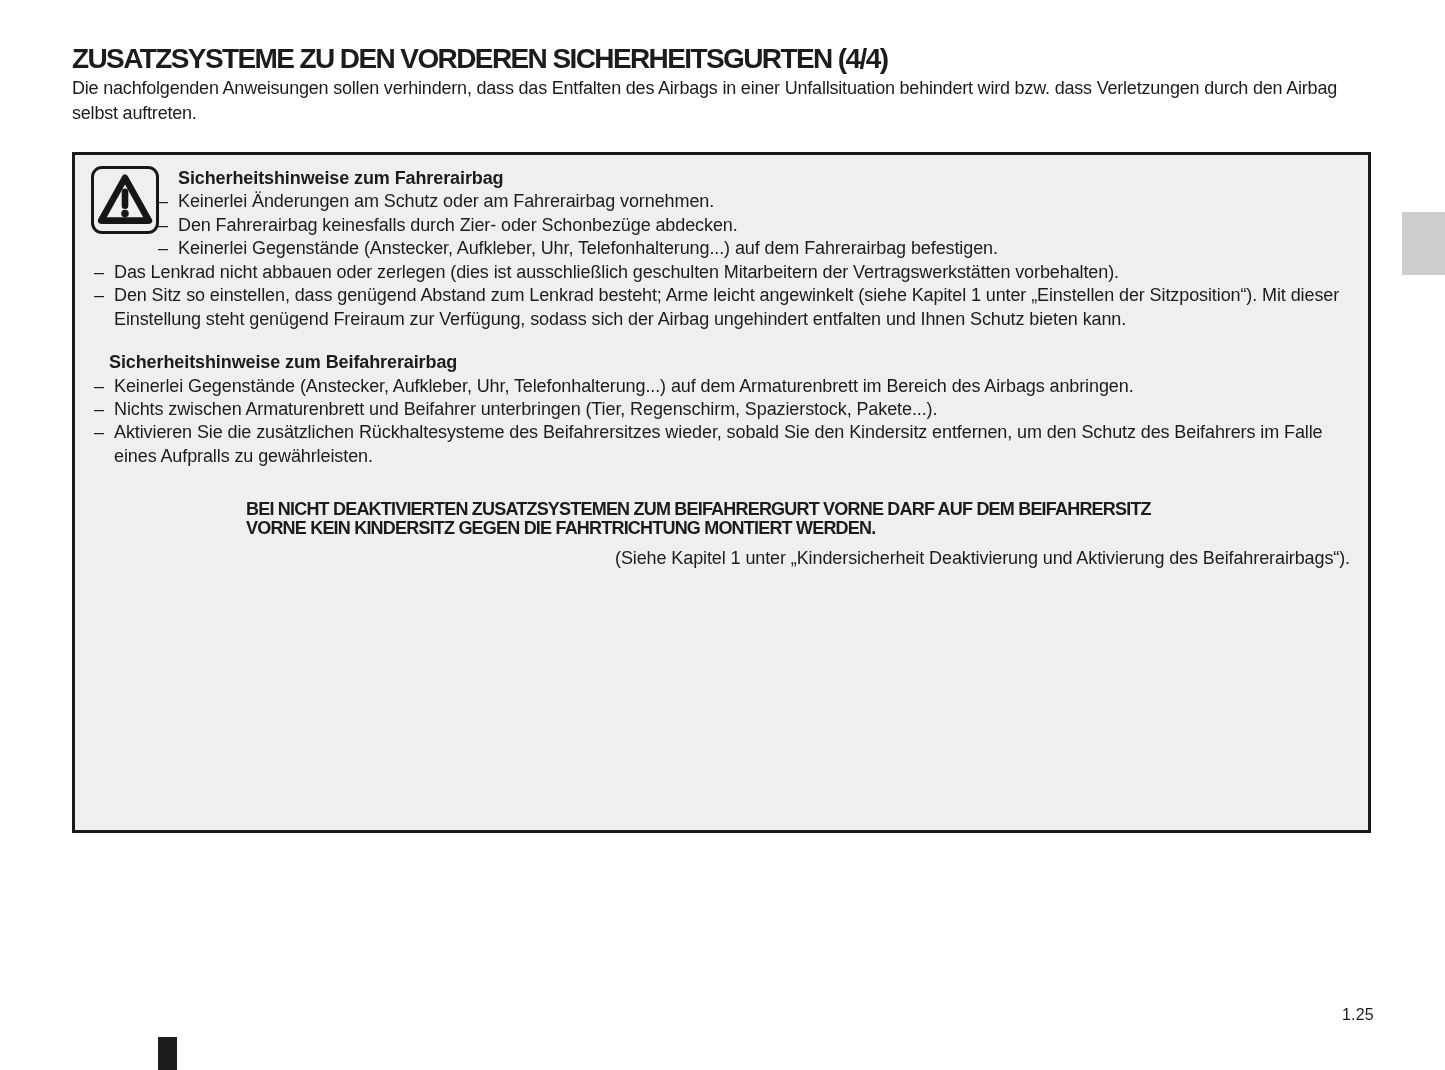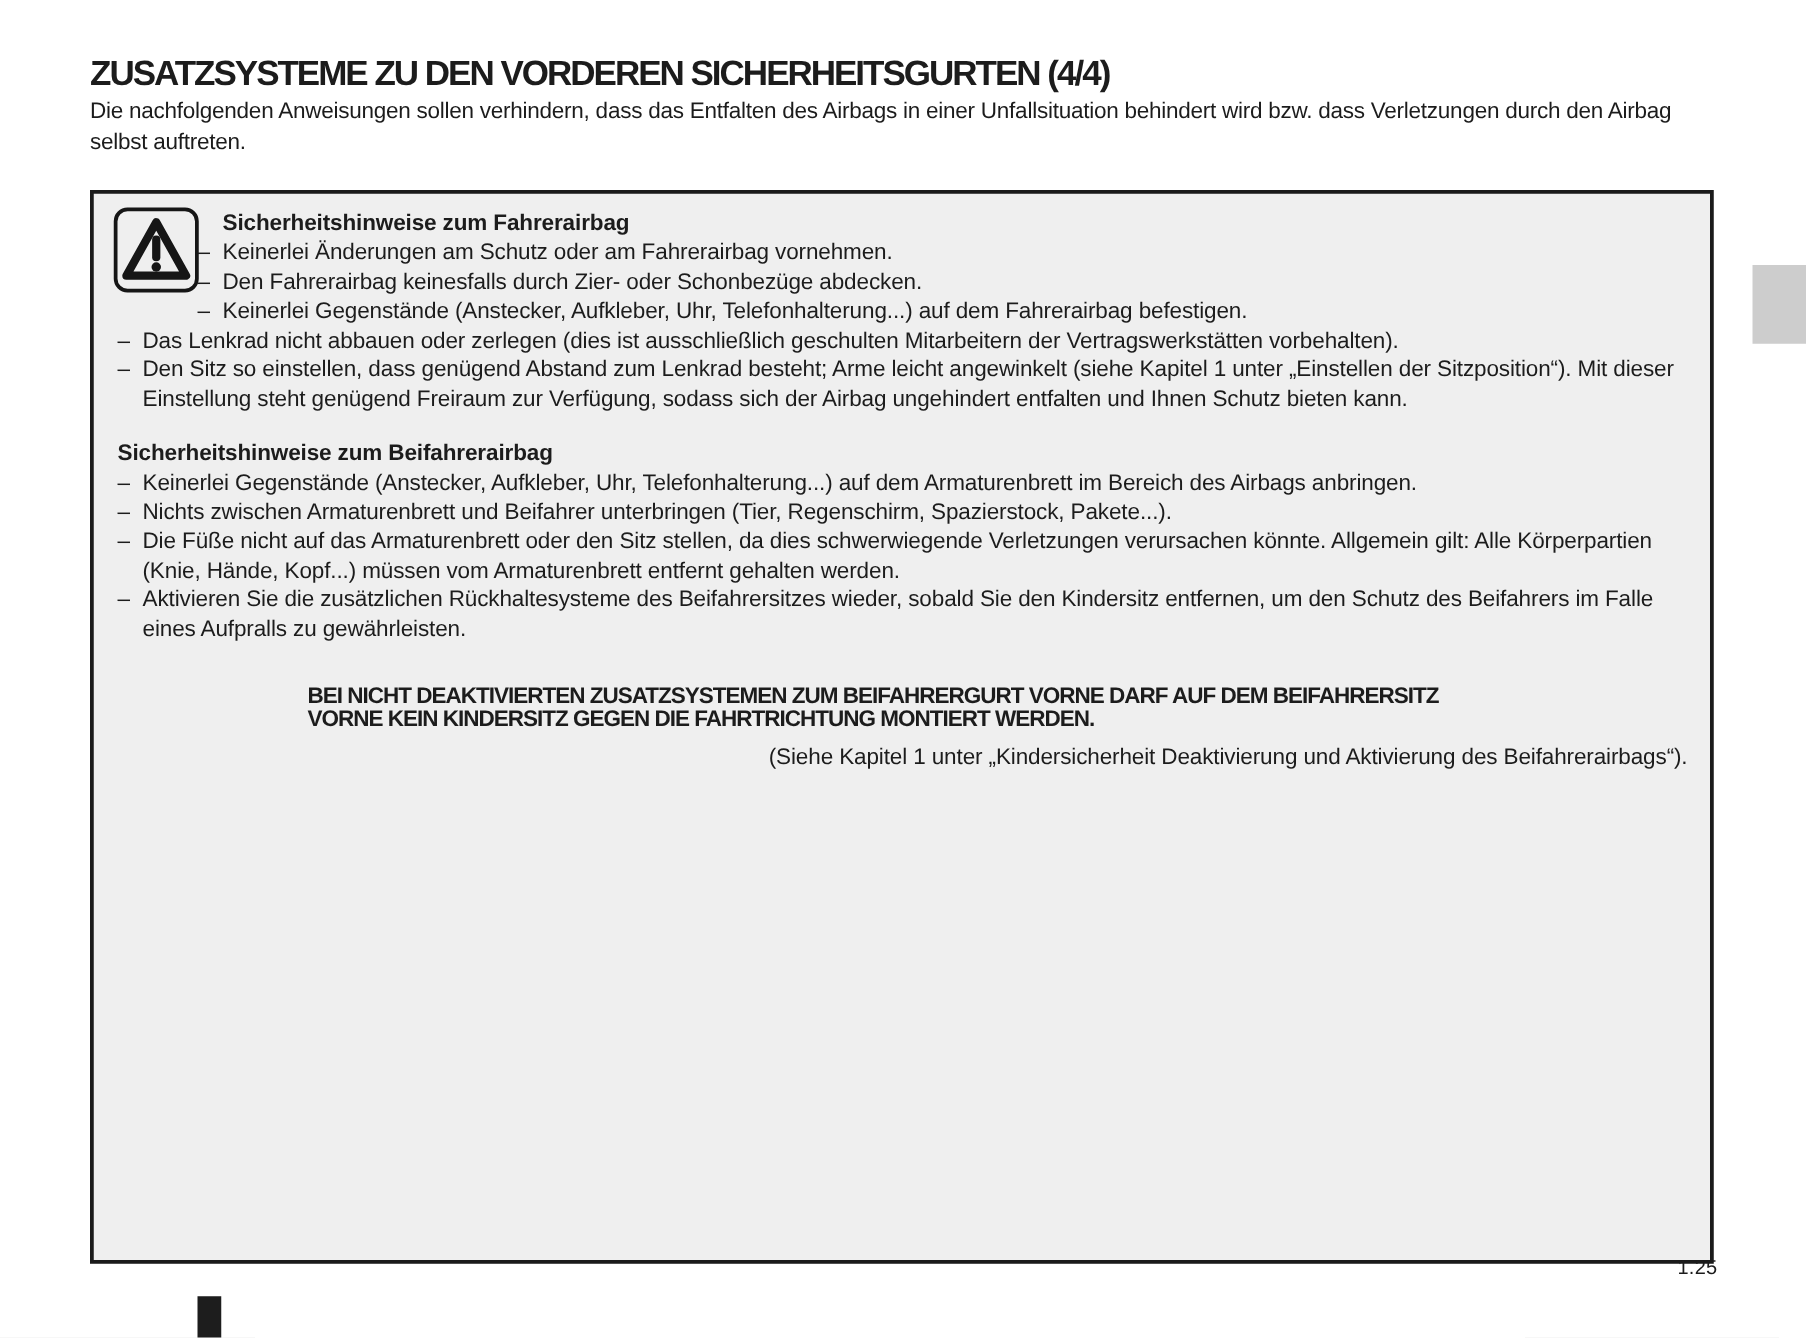--- a/index.html
+++ b/index.html
@@ -14,21 +14,21 @@
   .page-title{
     position:absolute;left:72px;top:24px;
     font-size:28px;font-weight:bold;letter-spacing:-1.6px;
     white-space:nowrap;
   }
   .intro{
     position:absolute;left:72px;top:58px;width:1302px;
     font-size:18px;font-weight:normal;line-height:25px;letter-spacing:-0.2px;
   }
   .warning-box{
-    position:absolute;left:72px;top:152px;width:1299px;height:859px;
+    position:absolute;left:72px;top:152px;width:1299px;height:681px;
     box-sizing:border-box;
     border:3px solid #1a1a1a;
     background:#efefef;
   }
   .box-inner{
     position:relative;
     padding:12px 18px 0 19px;
     font-size:18px;line-height:23.4px;letter-spacing:-0.1px;
   }
   .warning-icon-frame{
@@ -37,21 +37,21 @@
     border:3px solid #161616;border-radius:11px;
     box-sizing:content-box;
   }
   .warning-icon-frame svg{display:block;margin:3px auto 0 auto;}
   .indent-block{margin-left:84px;min-height:94px;}
   .sec-heading{font-weight:bold;}
   .bullet{position:relative;padding-left:20px;}
   .bullet::before{content:"\2013";position:absolute;left:0;top:0;}
   .indent-block .bullet{padding-left:0;}
   .indent-block .bullet::before{left:-20px;}
-  .passenger-heading{margin-top:20px;}
+  .passenger-heading{margin-top:20px;margin-left:15px;}
   .emphasis{
     margin:32px auto 0 auto;max-width:952px;
     font-weight:bold;text-align:left;
     line-height:19px;letter-spacing:-0.8px;
   }
   .reference{margin-top:9px;text-align:right;}
   .page-number{
     position:absolute;left:1342px;top:1006px;
     font-size:16px;letter-spacing:0.2px;
   }
@@ -89,21 +89,20 @@
         </div>
     </div>
     <div>
         <div class="bullet">Das Lenkrad nicht abbauen oder zerlegen (dies ist ausschließlich geschulten Mitarbeitern der Vertragswerkstätten vorbehalten).</div>
         <div class="bullet">Den Sitz so einstellen, dass genügend Abstand zum Lenkrad besteht; Arme leicht angewinkelt (siehe Kapitel 1 unter „Einstellen der Sitzposition“). Mit dieser Einstellung steht genügend Freiraum zur Verfügung, sodass sich der Airbag ungehindert entfalten und Ihnen Schutz bieten kann.</div>
       </div>
     <div class="sec-heading passenger-heading">Sicherheitshinweise zum Beifahrerairbag</div>
     <div>
         <div class="bullet">Keinerlei Gegenstände (Anstecker, Aufkleber, Uhr, Telefonhalterung...) auf dem Armaturenbrett im Bereich des Airbags anbringen.</div>
         <div class="bullet">Nichts zwischen Armaturenbrett und Beifahrer unterbringen (Tier, Regenschirm, Spazierstock, Pakete...).</div>
-        <div class="bullet">Die Füße nicht auf das Armaturenbrett oder den Sitz stellen, da dies schwerwiegende Verletzungen verursachen könnte. Allgemein gilt: Alle Körperpartien (Knie, Hände, Kopf...) müssen vom Armaturenbrett entfernt gehalten werden.</div>
         <div class="bullet">Aktivieren Sie die zusätzlichen Rückhaltesysteme des Beifahrersitzes wieder, sobald Sie den Kindersitz entfernen, um den Schutz des Beifahrers im Falle eines Aufpralls zu gewährleisten.</div>
       </div>
     <div class="emphasis">BEI NICHT DEAKTIVIERTEN ZUSATZSYSTEMEN ZUM BEIFAHRERGURT VORNE DARF AUF DEM BEIFAHRERSITZ VORNE KEIN KINDERSITZ GEGEN DIE FAHRTRICHTUNG MONTIERT WERDEN.</div>
     <div class="reference">(Siehe Kapitel 1 unter „Kindersicherheit Deaktivierung und Aktivierung des Beifahrerairbags“).</div>
   </div>
 </div>
 
 <div class="page-number">1.25</div>
 
 <div class="corner-marker"></div>

